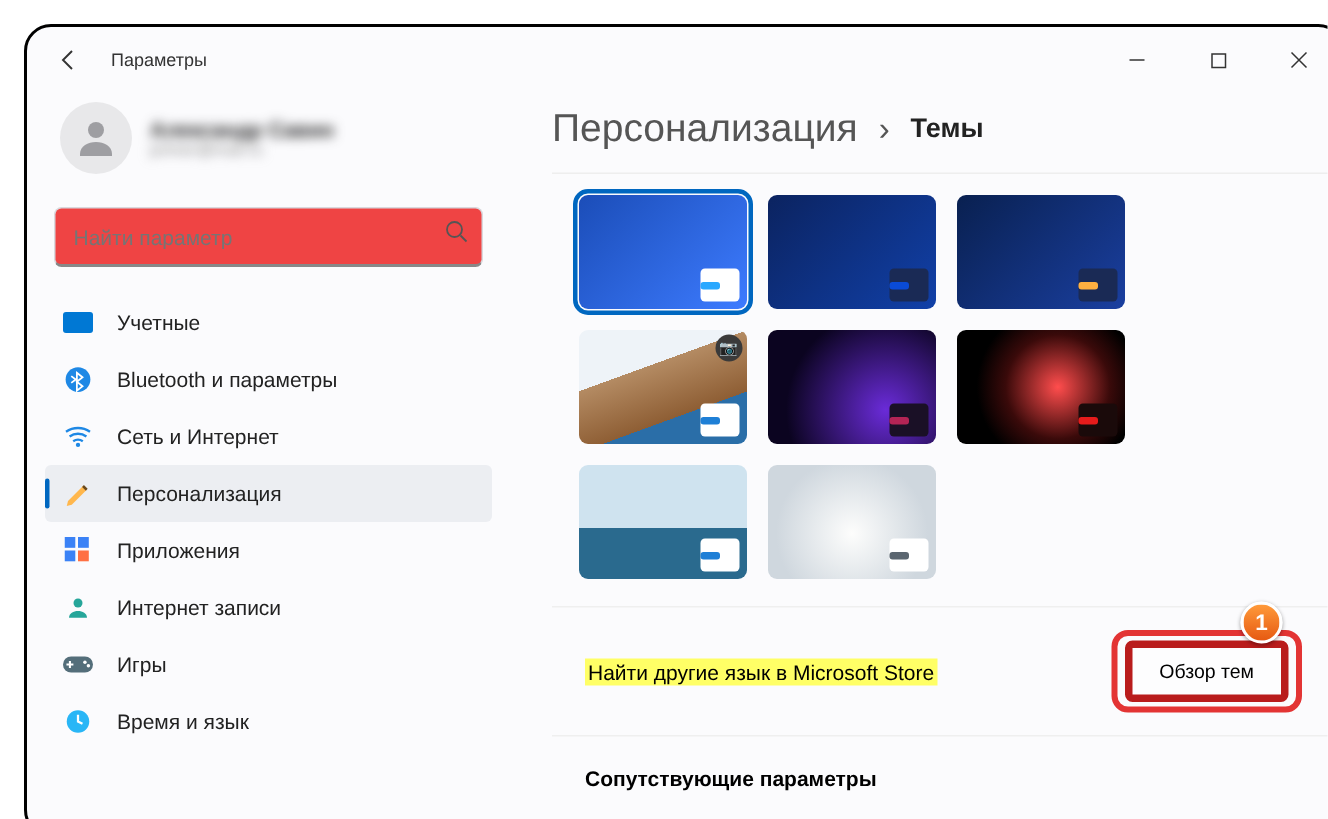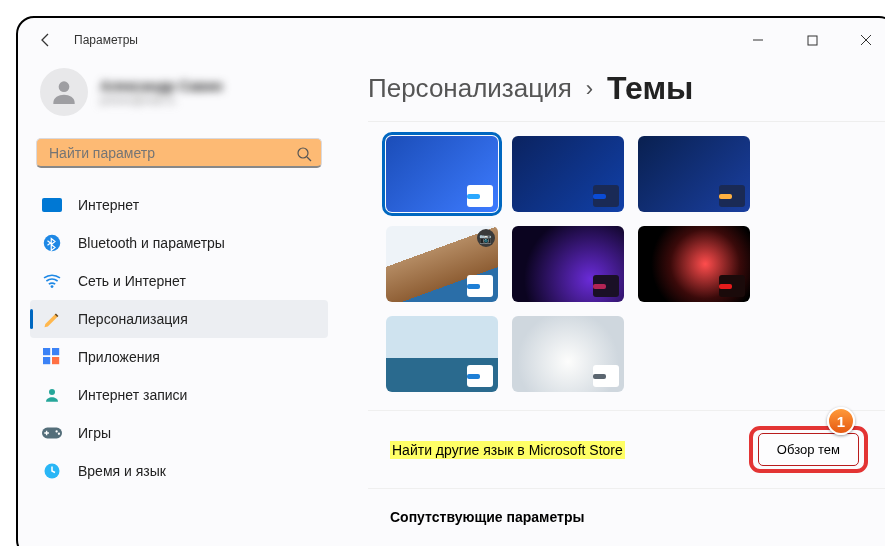--- a/index.html
+++ b/index.html
@@ -12,43 +12,43 @@
 .winbtn { width:30px; height:30px; display:flex; align-items:center; justify-content:center; }
 .main { display:flex; height:calc(100% - 44px); }
 .sidebar { width:322px; padding:0 12px; flex-shrink:0; }
 .user { display:flex; align-items:center; padding:6px 10px 18px; gap:12px; }
 .avatar { width:48px; height:48px; border-radius:50%; background:#e8e8ea; display:flex; align-items:center; justify-content:center; }
 .avatar svg { width:32px; height:32px; fill:#9e9ea2; }
 .userinfo { filter:blur(4px); }
 .uname { font-size:14px; font-weight:600; color:#222; }
 .umail { font-size:11px; color:#888; }
 .searchwrap { position:relative; margin:4px 6px 18px; }
-.search { width:100%; height:30px; border:1px solid #d9d9de; border-bottom:2px solid #888; border-radius:5px; padding:0 34px 0 12px; font-size:14px; background:#fdba74; outline:none; }
+.search { width:100%; height:40px; border:1px solid #d9d9de; border-bottom:2px solid #888; border-radius:5px; padding:0 34px 0 12px; font-size:14px; background:#ef4444; outline:none; }
 .searchicon { position:absolute; right:10px; top:8px; color:#555; }
 .nav { list-style:none; }
 .nav li { display:flex; align-items:center; height:38px; padding:0 12px; border-radius:4px; cursor:pointer; position:relative; font-size:14px; color:#222; }
 .nav li.active { background:#eceef2; }
 .nav li.active::before { content:""; position:absolute; left:0; top:9px; width:3px; height:20px; background:#0067c0; border-radius:2px; }
 .nav .ico { width:20px; height:20px; margin-right:16px; display:flex; align-items:center; justify-content:center; }
 .content { flex:1; padding:8px 0 0 28px; overflow:hidden; }
 .bcrumb { display:flex; align-items:center; gap:14px; margin-bottom:14px; }
 .bc1 { font-size:26px; color:#555; cursor:pointer; }
 .bcsep { font-size:22px; color:#555; }
-.bc2 { font-size:32px; font-weight:600; color:#222; }
+.bc2 { font-size:18px; font-weight:600; color:#222; }
 .scroll { height:calc(100% - 56px); overflow:hidden; border-top:1px solid #eee; padding-top:0; position:relative; }
 .thumbs { display:flex; flex-wrap:wrap; gap:14px; padding:14px 18px 18px; width:500px; }
 .thm { width:112px; height:76px; border-radius:6px; position:relative; background:#2a5db0; overflow:hidden; }
 .thm .chip { position:absolute; right:5px; bottom:5px; width:26px; height:22px; background:#fff; border-radius:3px; display:flex; align-items:center; justify-content:center; }
 .thm .chip::after { content:""; display:block; width:14px; height:5px; border-radius:2px; }
 .thm.sel { outline:3px solid #0067c0; outline-offset:1px; }
 .cam { position:absolute; top:3px; right:3px; width:18px; height:18px; background:#3a3a3a; border-radius:50%; display:flex; align-items:center; justify-content:center; font-size:10px; color:#fff; }
 .storebar { display:flex; align-items:center; justify-content:space-between; padding:22px 36px 22px 22px; border-top:1px solid #efefef; border-bottom:1px solid #efefef; }
 .storetxt { font-size:14px; background:#ffff66; padding:1px 2px; }
 .browsewrap { position:relative; }
-.browse { font-size:13px; padding:8px 18px; background:#fdfdfe; border:1px solid #b91c1c; border-radius:5px; cursor:pointer; }
+.browse { font-size:13px; padding:8px 18px; background:#fdfdfe; border:5px solid #b91c1c; border-radius:5px; cursor:pointer; }
 .ring { position:absolute; inset:-7px -9px; border:4px solid #e33434; border-radius:11px; pointer-events:none; }
 .badge { position:absolute; top:-26px; right:4px; width:28px; height:28px; border-radius:50%; background:linear-gradient(#ff9a3a,#e65a12); border:2px solid #fff; box-shadow:0 1px 3px rgba(0,0,0,.4); display:flex; align-items:center; justify-content:center; color:#fff; font-weight:700; font-size:15px; }
 .related { padding:20px 0 0 22px; font-size:14px; font-weight:600; }
 .scrollbar { position:absolute; right:6px; top:2px; width:3px; height:180px; background:#c9c9cd; border-radius:2px; }
 </style>
 </head>
 <body>
 
 <div class="outer">
   <div class="titlebar">
@@ -100,21 +100,21 @@
             </svg>
         </span>
       </div>
       <ul class="nav" id="nav">
           <li>
             <span class="ico">
               <svg width="20" height="14">
                 <rect x="0" y="0" width="20" height="14" rx="2" fill="#0078d4"></rect>
               </svg>
             </span>
-            <span>Интернет</span>
+            <span>Учетные</span>
           </li>
           <li>
             <span class="ico">
               <svg width="18" height="18" viewBox="0 0 24 24">
                 <circle cx="12" cy="12" r="11" fill="#1e88e5"></circle>
                 <path d="M11 6l5 4-5 4 5 4-5 4V6zM6 9l4 3-4 3" stroke="#fff" stroke-width="1.6" fill="none"></path>
               </svg>
             </span>
             <span>Bluetooth и параметры</span>
           </li>

